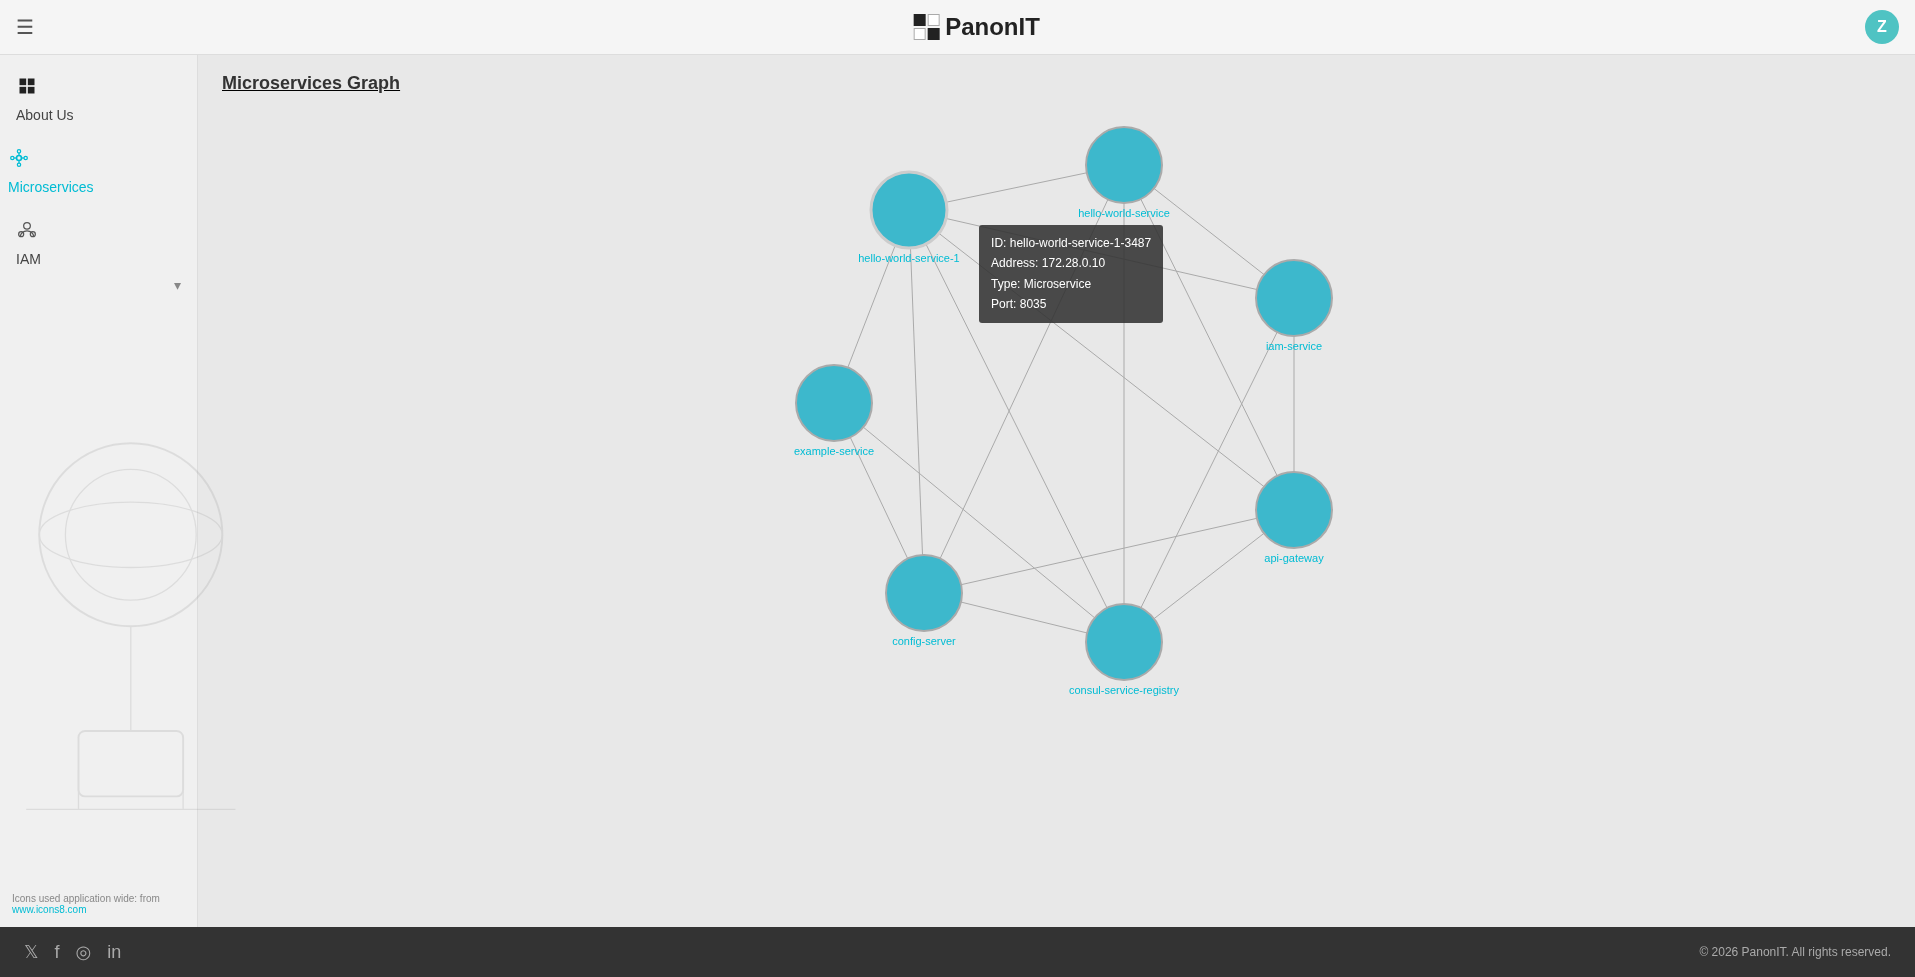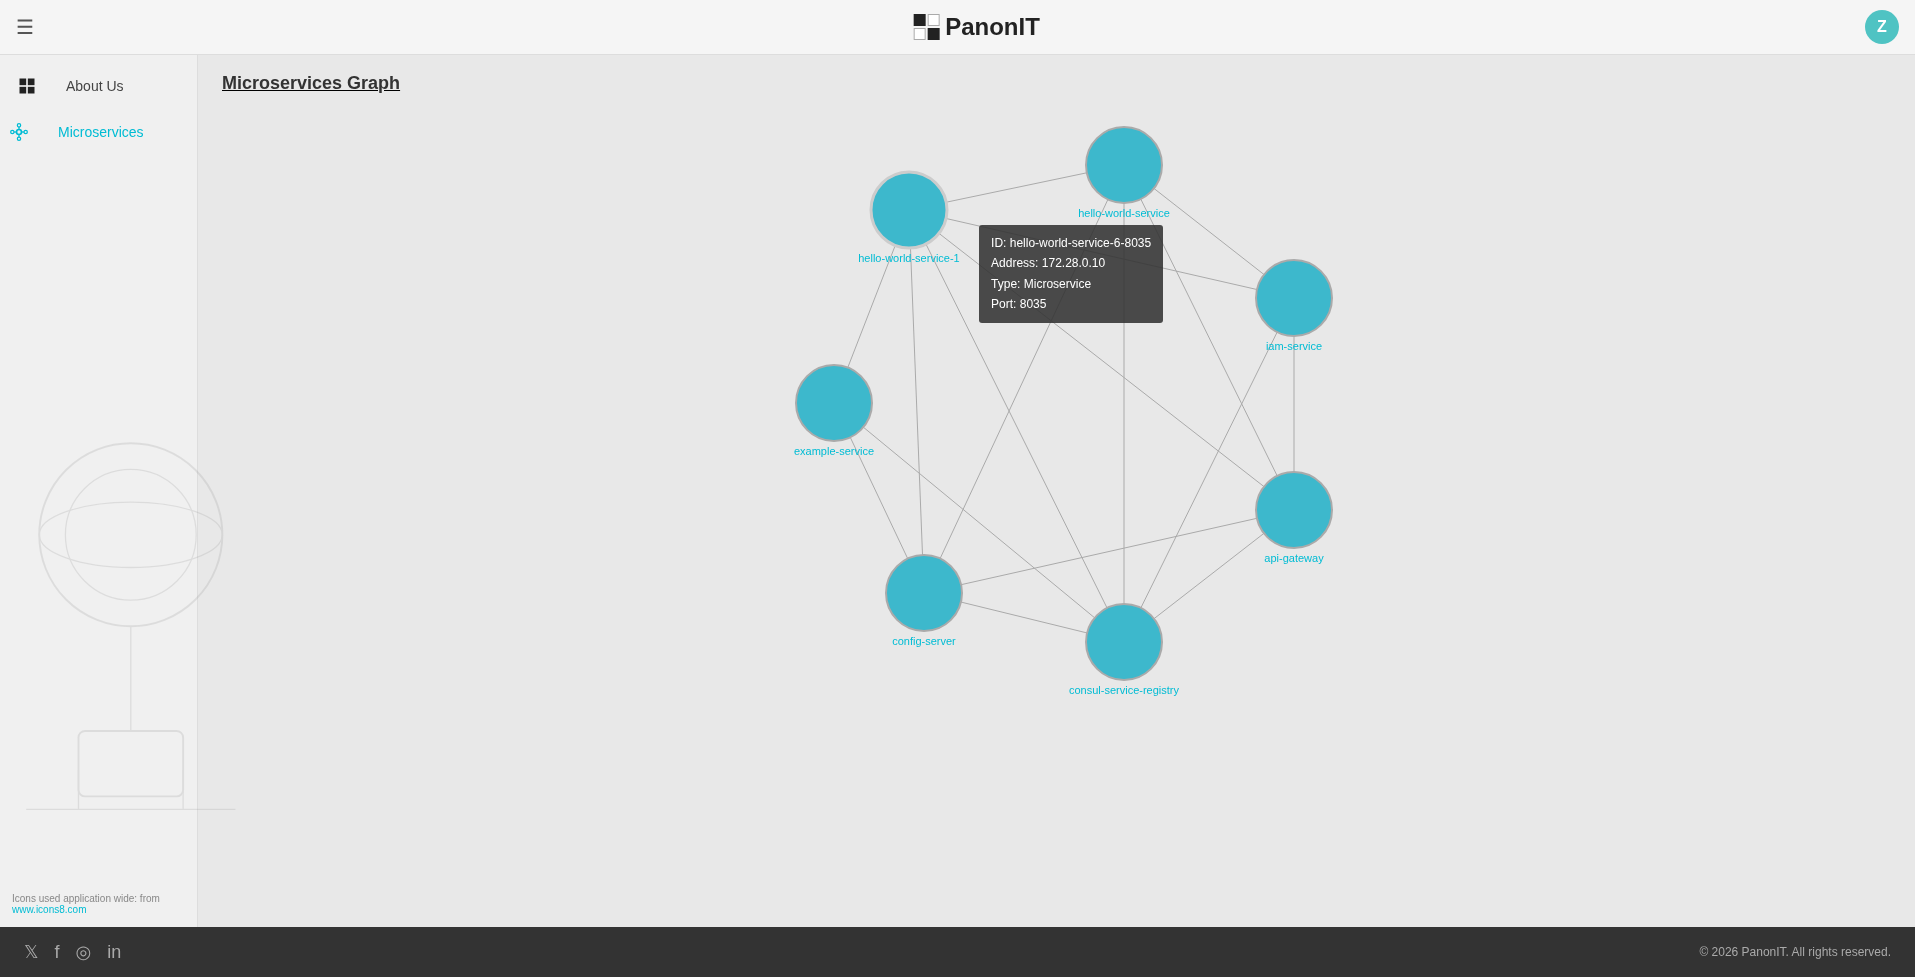--- a/index.html
+++ b/index.html
@@ -87,26 +87,27 @@
       height: 60%;
       opacity: 0.18;
       pointer-events: none;
     }
     .sidebar-nav {
       padding: 8px 0;
       z-index: 1;
     }
     .sidebar-item {
       display: flex;
-      align-items: center;
+      align-items: flex-start;
       padding: 12px 16px;
       cursor: pointer;
       color: #444;
       font-size: 14px;
-      gap: 28px;
+      gap: 10px;
+      flex-direction: column;
     }
     .sidebar-item.active { color: #00bcd4; padding-left: 8px; }
     .sidebar-item-icon { width: 22px; height: 22px; display: flex; align-items: center; justify-content: center; flex-shrink: 0; }
     .sidebar-item-label { flex: 1; }
     .sidebar-item-chevron { margin-left: auto; font-size: 14px; color: #888; }
 
     
     .sidebar-footer {
       margin-top: auto;
       padding: 12px;
@@ -251,20 +252,32 @@
             <circle cx="12" cy="20" r="2" stroke="#00bcd4" stroke-width="1.5"></circle>
             <line x1="6" y1="12" x2="9" y2="12" stroke="#00bcd4" stroke-width="1.5"></line>
             <line x1="15" y1="12" x2="18" y2="12" stroke="#00bcd4" stroke-width="1.5"></line>
             <line x1="12" y1="6" x2="12" y2="9" stroke="#00bcd4" stroke-width="1.5"></line>
             <line x1="12" y1="15" x2="12" y2="18" stroke="#00bcd4" stroke-width="1.5"></line>
           </svg>
         </div>
         <span class="sidebar-item-label">Microservices</span>
       </div>
 
+      <div class="sidebar-item">
+        <div class="sidebar-item-icon iam-icon">
+          <svg viewBox="0 0 24 24" fill="none">
+            <circle cx="12" cy="7" r="4" stroke="#555" stroke-width="1.5"></circle>
+            <path d="M4 20c0-4 3.6-7 8-7s8 3 8 7" stroke="#555" stroke-width="1.5" fill="none"></path>
+            <circle cx="19" cy="17" r="3" stroke="#555" stroke-width="1.5"></circle>
+            <circle cx="5" cy="17" r="3" stroke="#555" stroke-width="1.5"></circle>
+          </svg>
+        </div>
+        <span class="sidebar-item-label">IAM</span>
+        <span class="sidebar-item-chevron">▾</span>
+      </div>
     </nav>
 
     <svg class="sidebar-bg" viewBox="0 0 200 400" xmlns="http://www.w3.org/2000/svg">
       <circle cx="100" cy="100" r="70" fill="none" stroke="#888" stroke-width="1.5"></circle>
       <circle cx="100" cy="100" r="50" fill="none" stroke="#888" stroke-width="1"></circle>
       <ellipse cx="100" cy="100" rx="70" ry="25" fill="none" stroke="#888" stroke-width="1"></ellipse>
       <rect x="60" y="250" width="80" height="50" rx="5" fill="none" stroke="#888" stroke-width="1.5"></rect>
       <line x1="100" y1="170" x2="100" y2="250" stroke="#888" stroke-width="1"></line>
       <line x1="20" y1="310" x2="180" y2="310" stroke="#888" stroke-width="1"></line>
       <line x1="60" y1="280" x2="60" y2="310" stroke="#888" stroke-width="1"></line>
@@ -323,21 +336,21 @@
             <circle cx="500" cy="538" r="38" class="node-circle"></circle>
             <text x="500" y="590" class="node-label">config-server</text>
           </g>
           <g>
             <circle cx="700" cy="587" r="38" class="node-circle"></circle>
             <text x="700" y="639" class="node-label">consul-service-registry</text>
           </g>
         </svg>
 
       
-      <div class="tooltip-box" id="tooltip-box" style="left:555px;top:170px;"><span>ID: hello-world-service-6-8035</span><br><span>Address: 172.28.0.10</span><br><span>Type: Microservice</span><br><span>Port: 8035</span></div>
+      <div class="tooltip-box" id="tooltip-box" style="left:555px;top:170px;"><span>ID: hello-world-service-1-3487</span><br><span>Address: 172.28.0.10</span><br><span>Type: Microservice</span><br><span>Port: 8035</span></div>
     </div>
   </div>
 
 </div>
 
 <div class="footer">
   <div class="footer-social">
     <span class="footer-social-icon">𝕏</span>
     <span class="footer-social-icon">f</span>
     <span class="footer-social-icon">◎</span>

